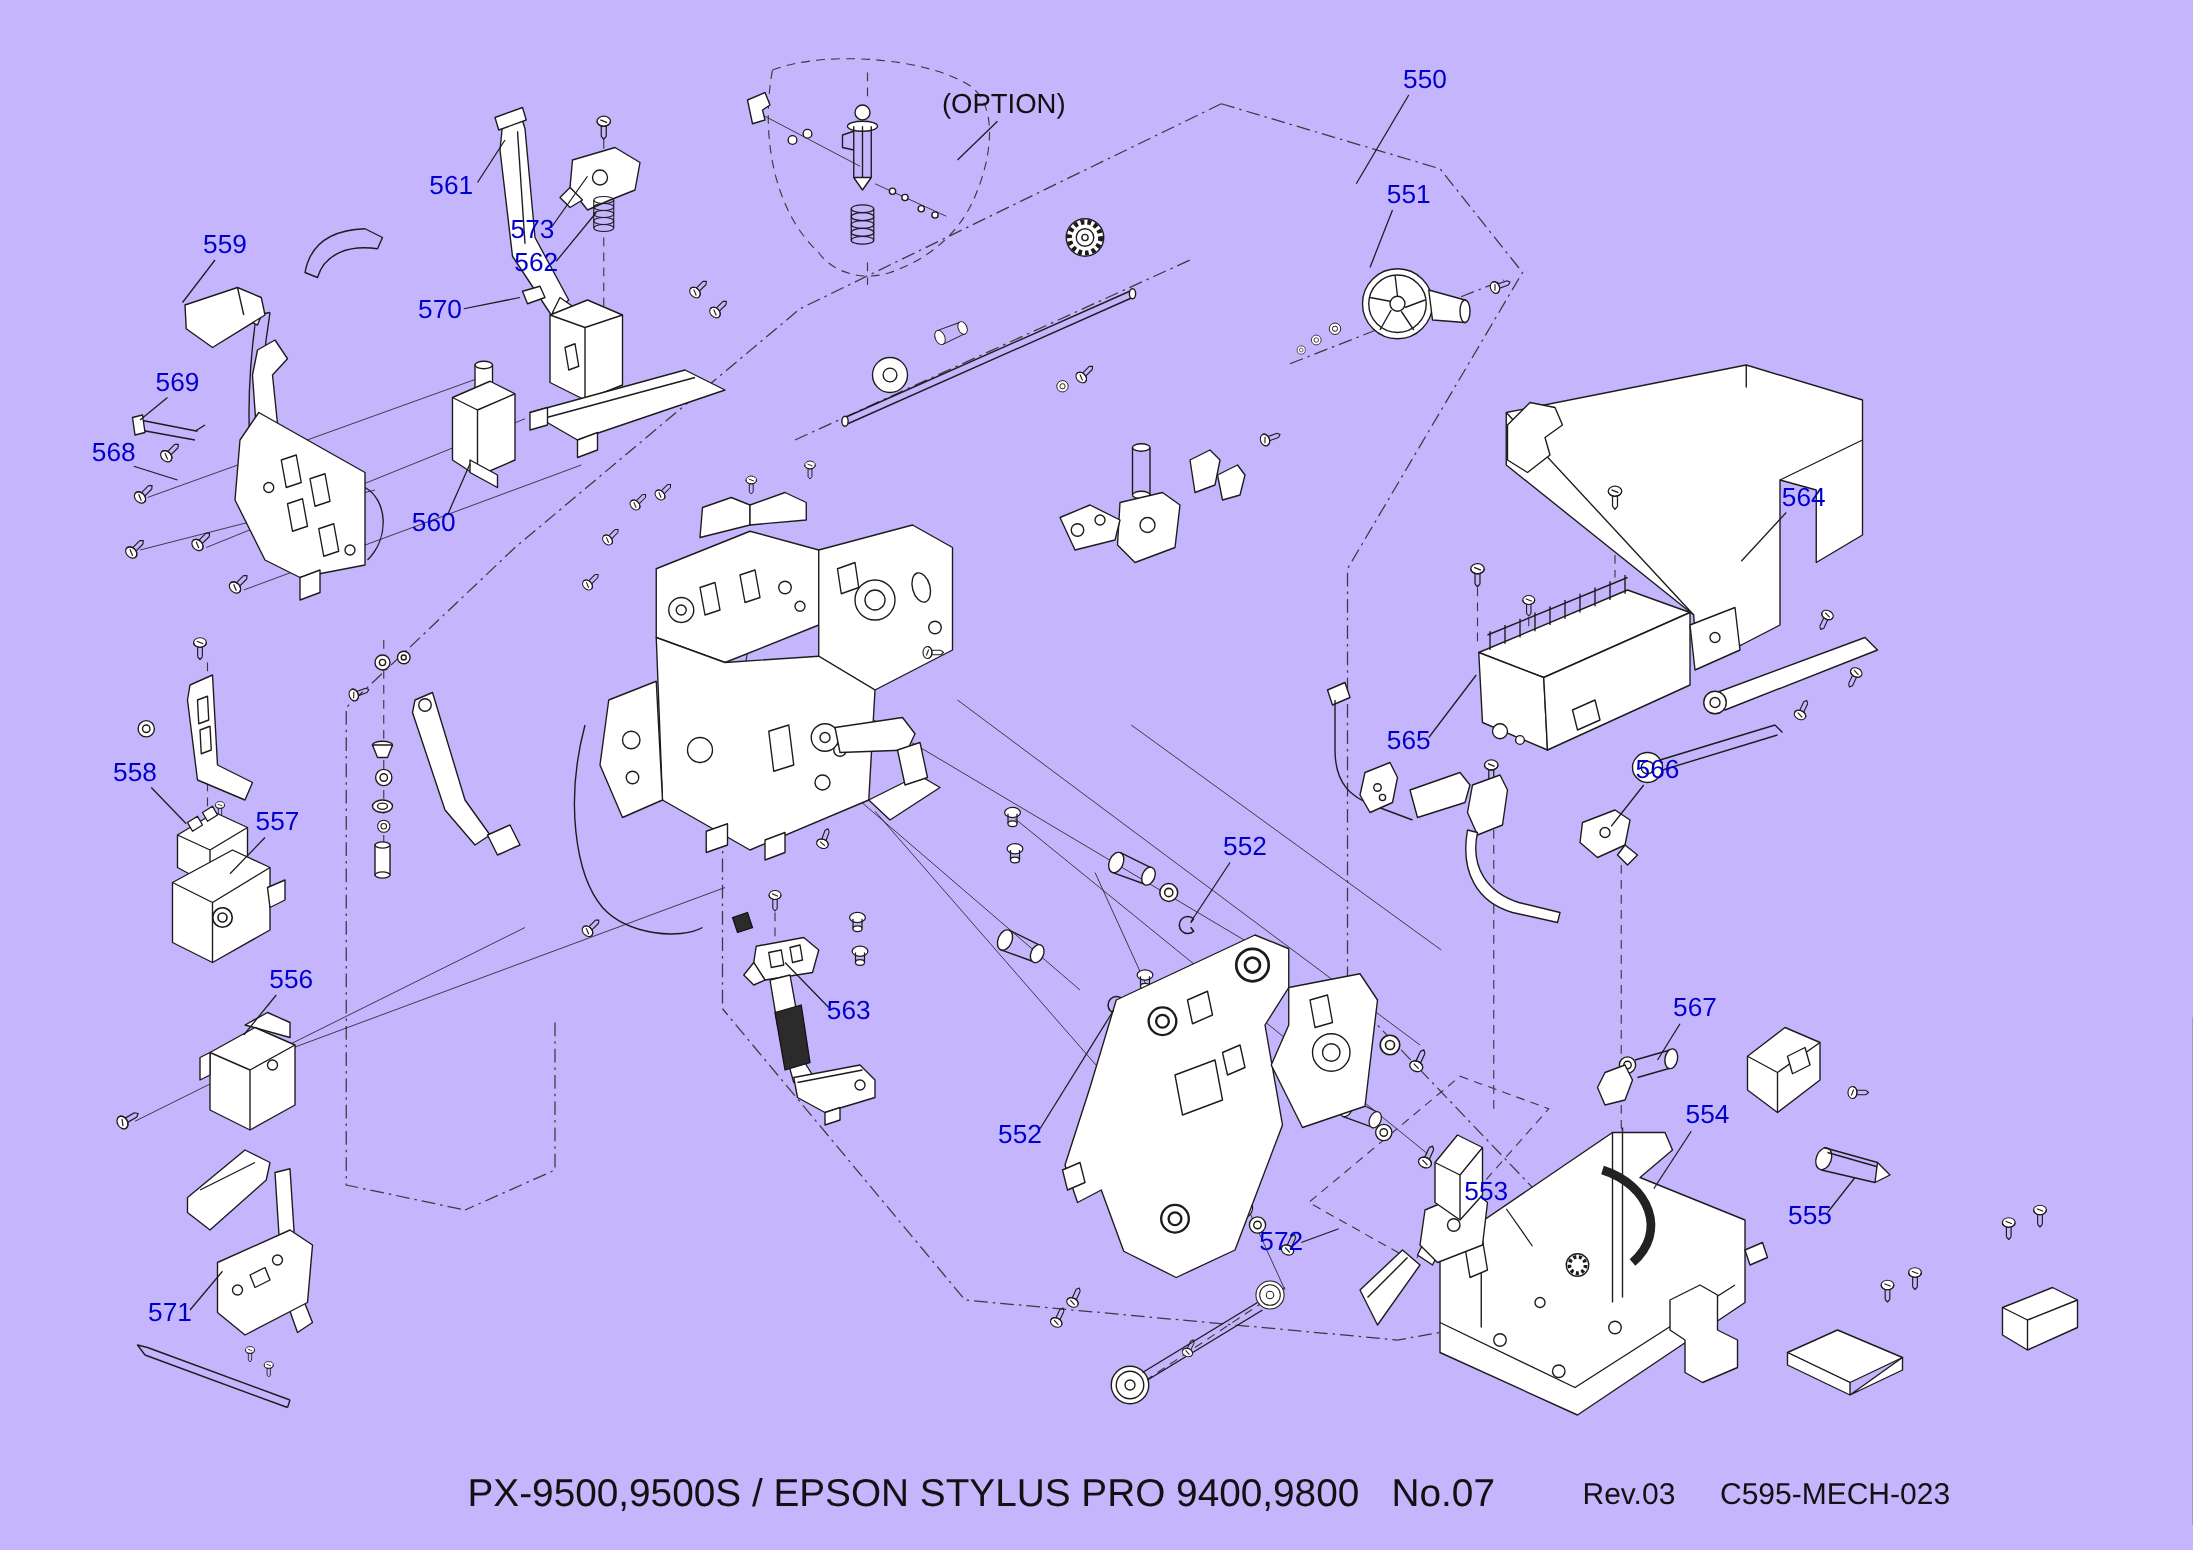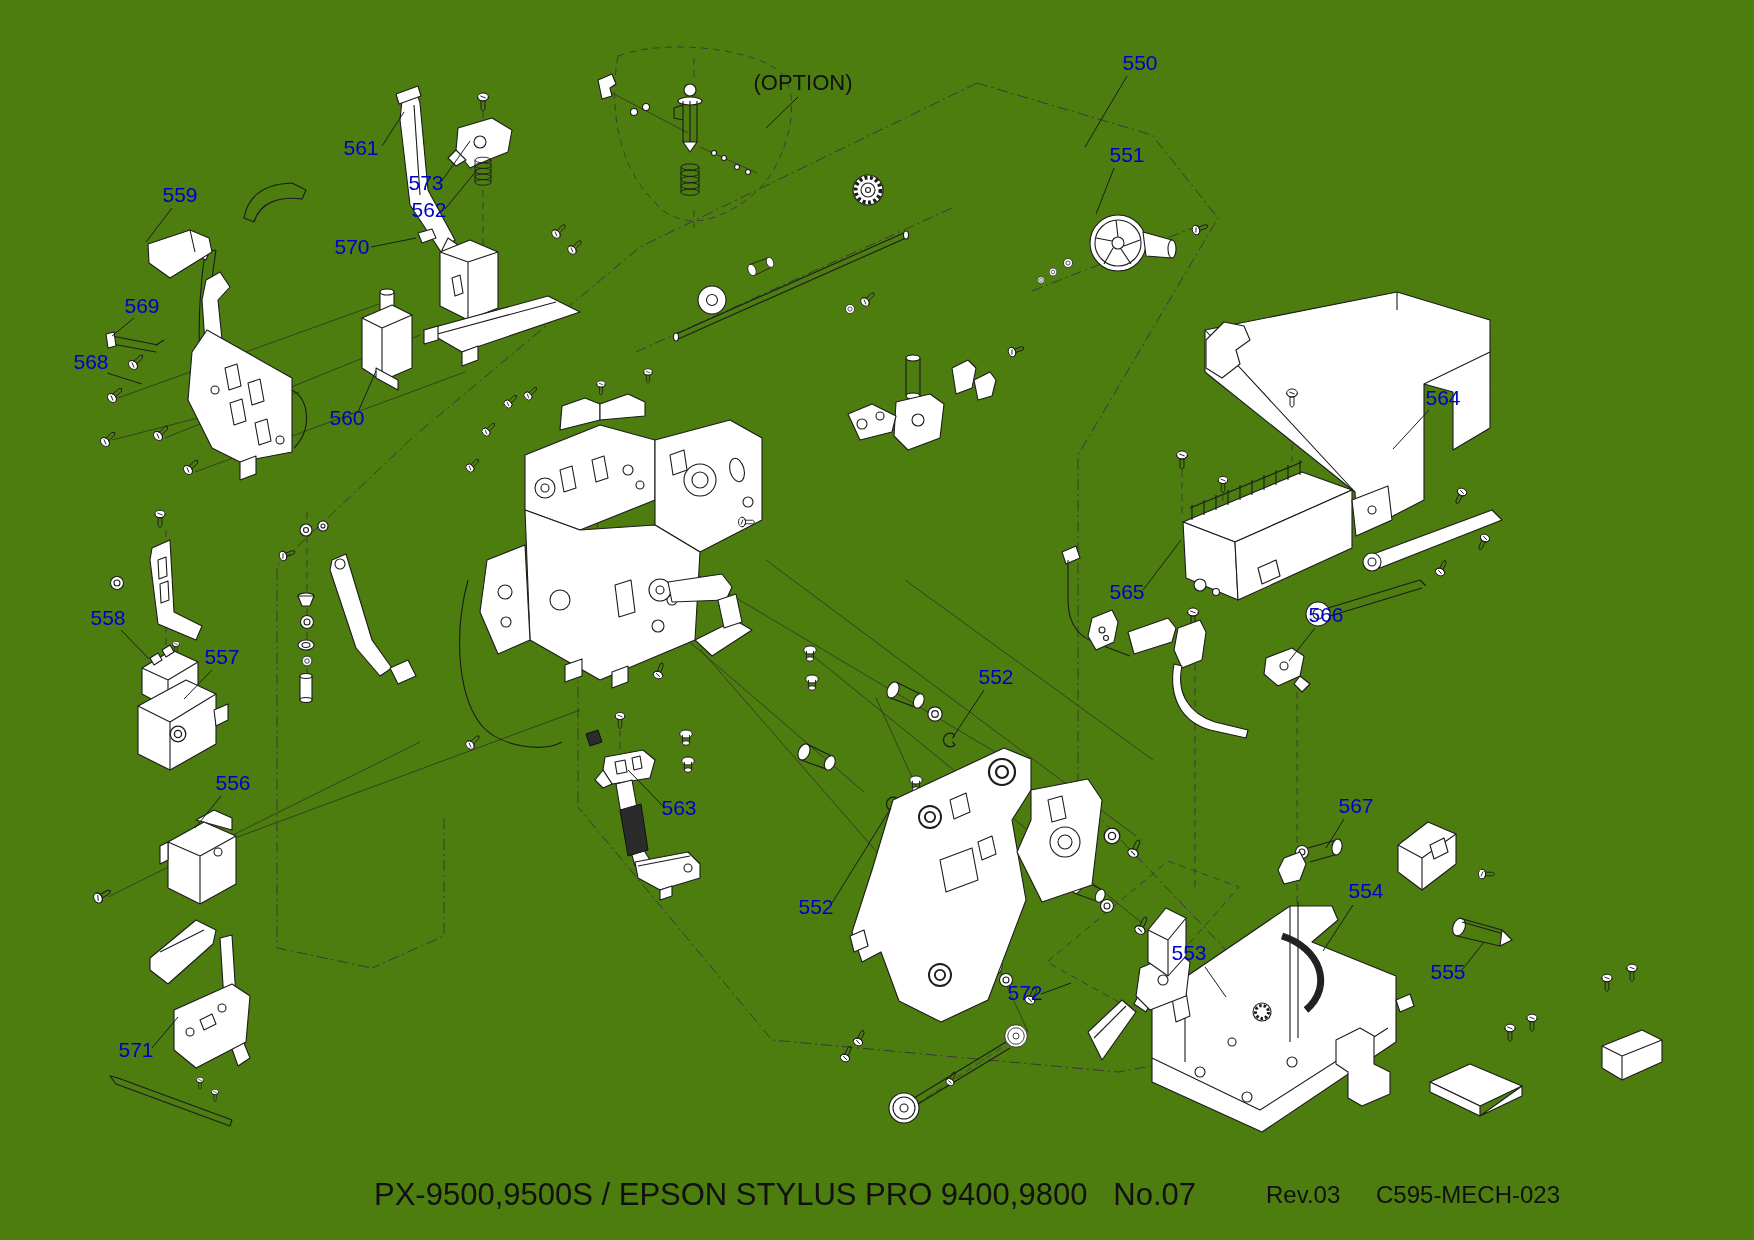--- a/index.html
+++ b/index.html
@@ -1,17 +1,17 @@
 <!DOCTYPE html>
 <html><head>
 <meta charset="utf-8">
 <style>
   html,body { margin:0; padding:0; background:#888; }
   #page {
-    position:relative; width:1754px; height:1240px; background:#4d7c0f;
+    position:relative; width:1754px; height:1240px; background:#c4b5fd;
     font-family:"Liberation Sans", sans-serif; overflow:hidden;
   }
   svg { position:absolute; left:0; top:0; }
   .prt  { fill:#ffffff; stroke:#1c1c1c; stroke-width:1.1; stroke-linejoin:round; }
   .ln   { fill:none; stroke:#1c1c1c; stroke-width:1.1; stroke-linejoin:round; }
   .thin { fill:none; stroke:#2a2a2a; stroke-width:0.7; }
   .bnd  { fill:none; stroke:#3a3a3a; stroke-width:1; stroke-dasharray:11 4 2 4; }
   .dsh  { fill:none; stroke:#3a3a3a; stroke-width:0.9; stroke-dasharray:7 5; }
   .drk  { fill:#2b2b2b; stroke:#111111; stroke-width:1; }
   .ring { fill:#ffffff; stroke:#1c1c1c; stroke-width:1.1; }

